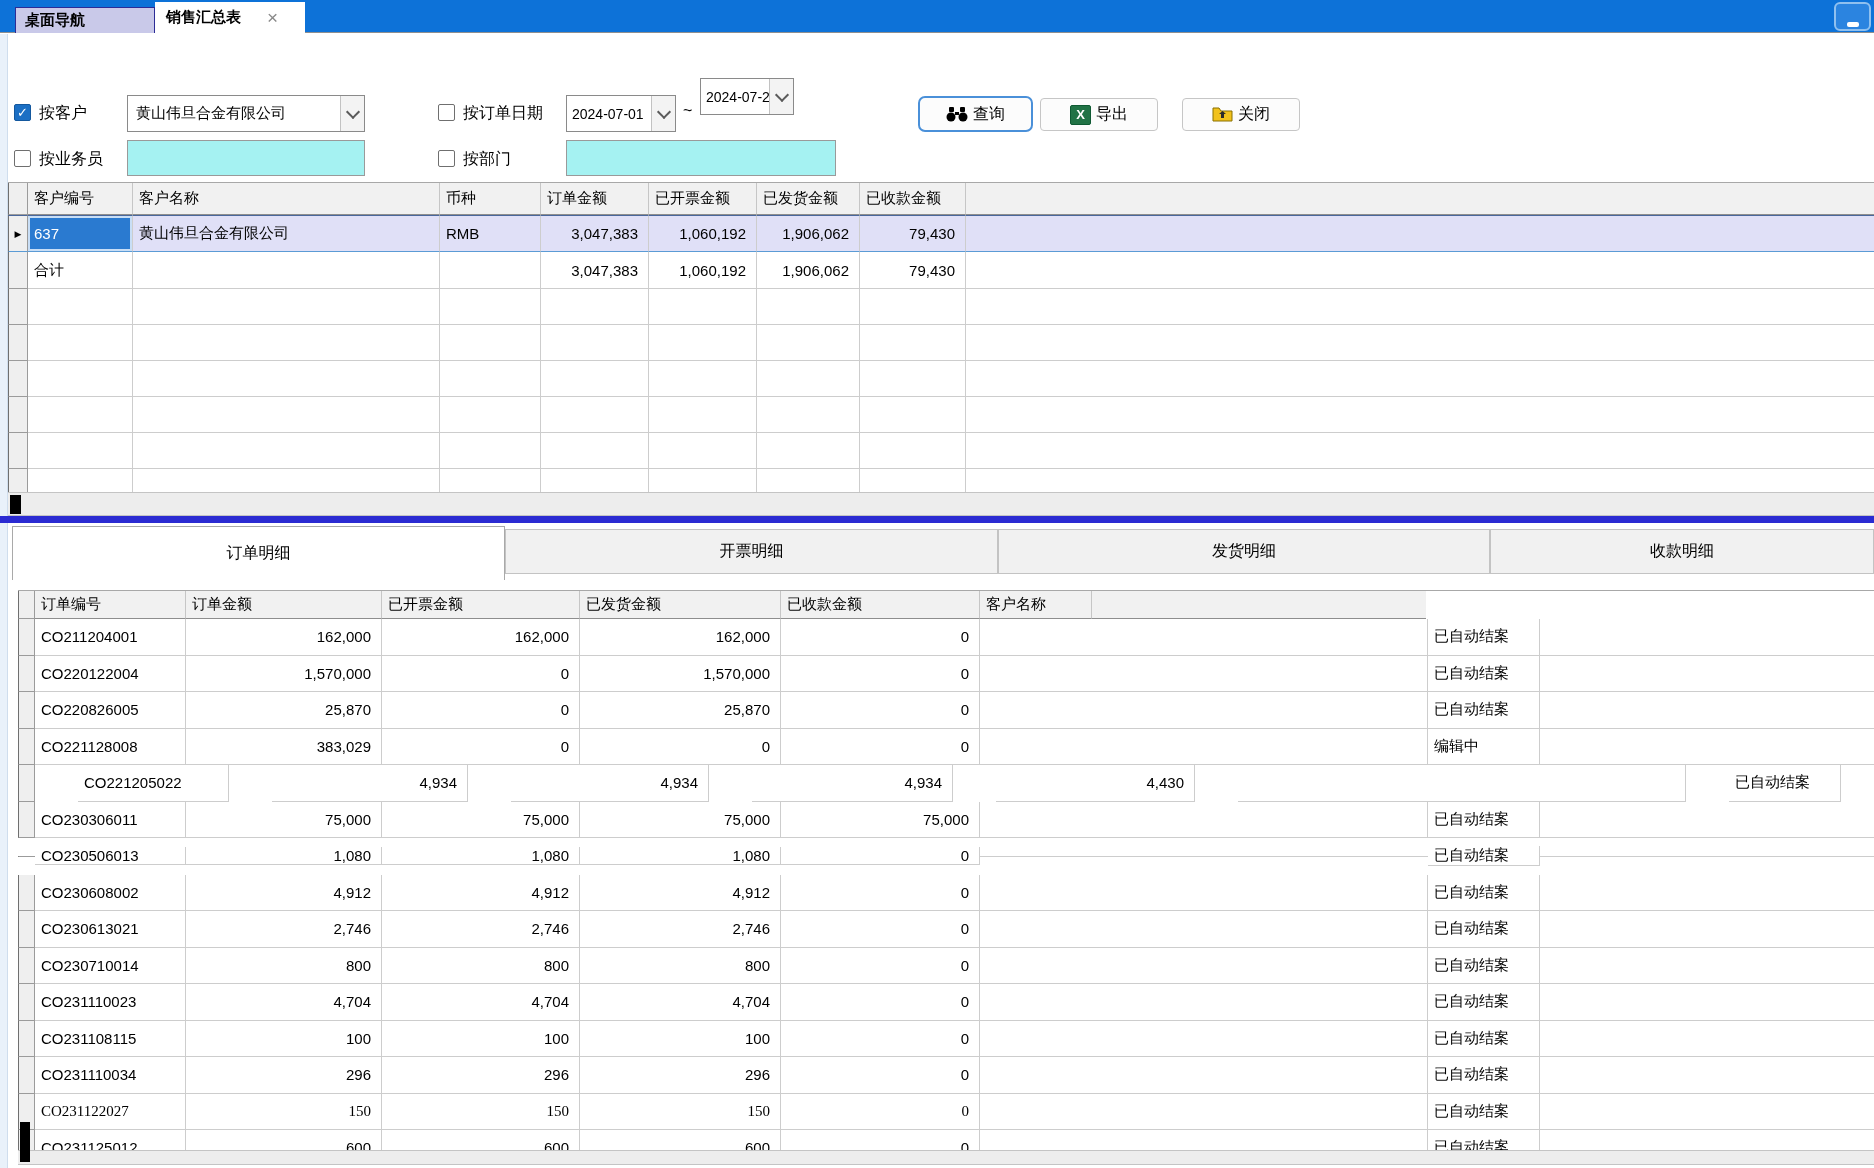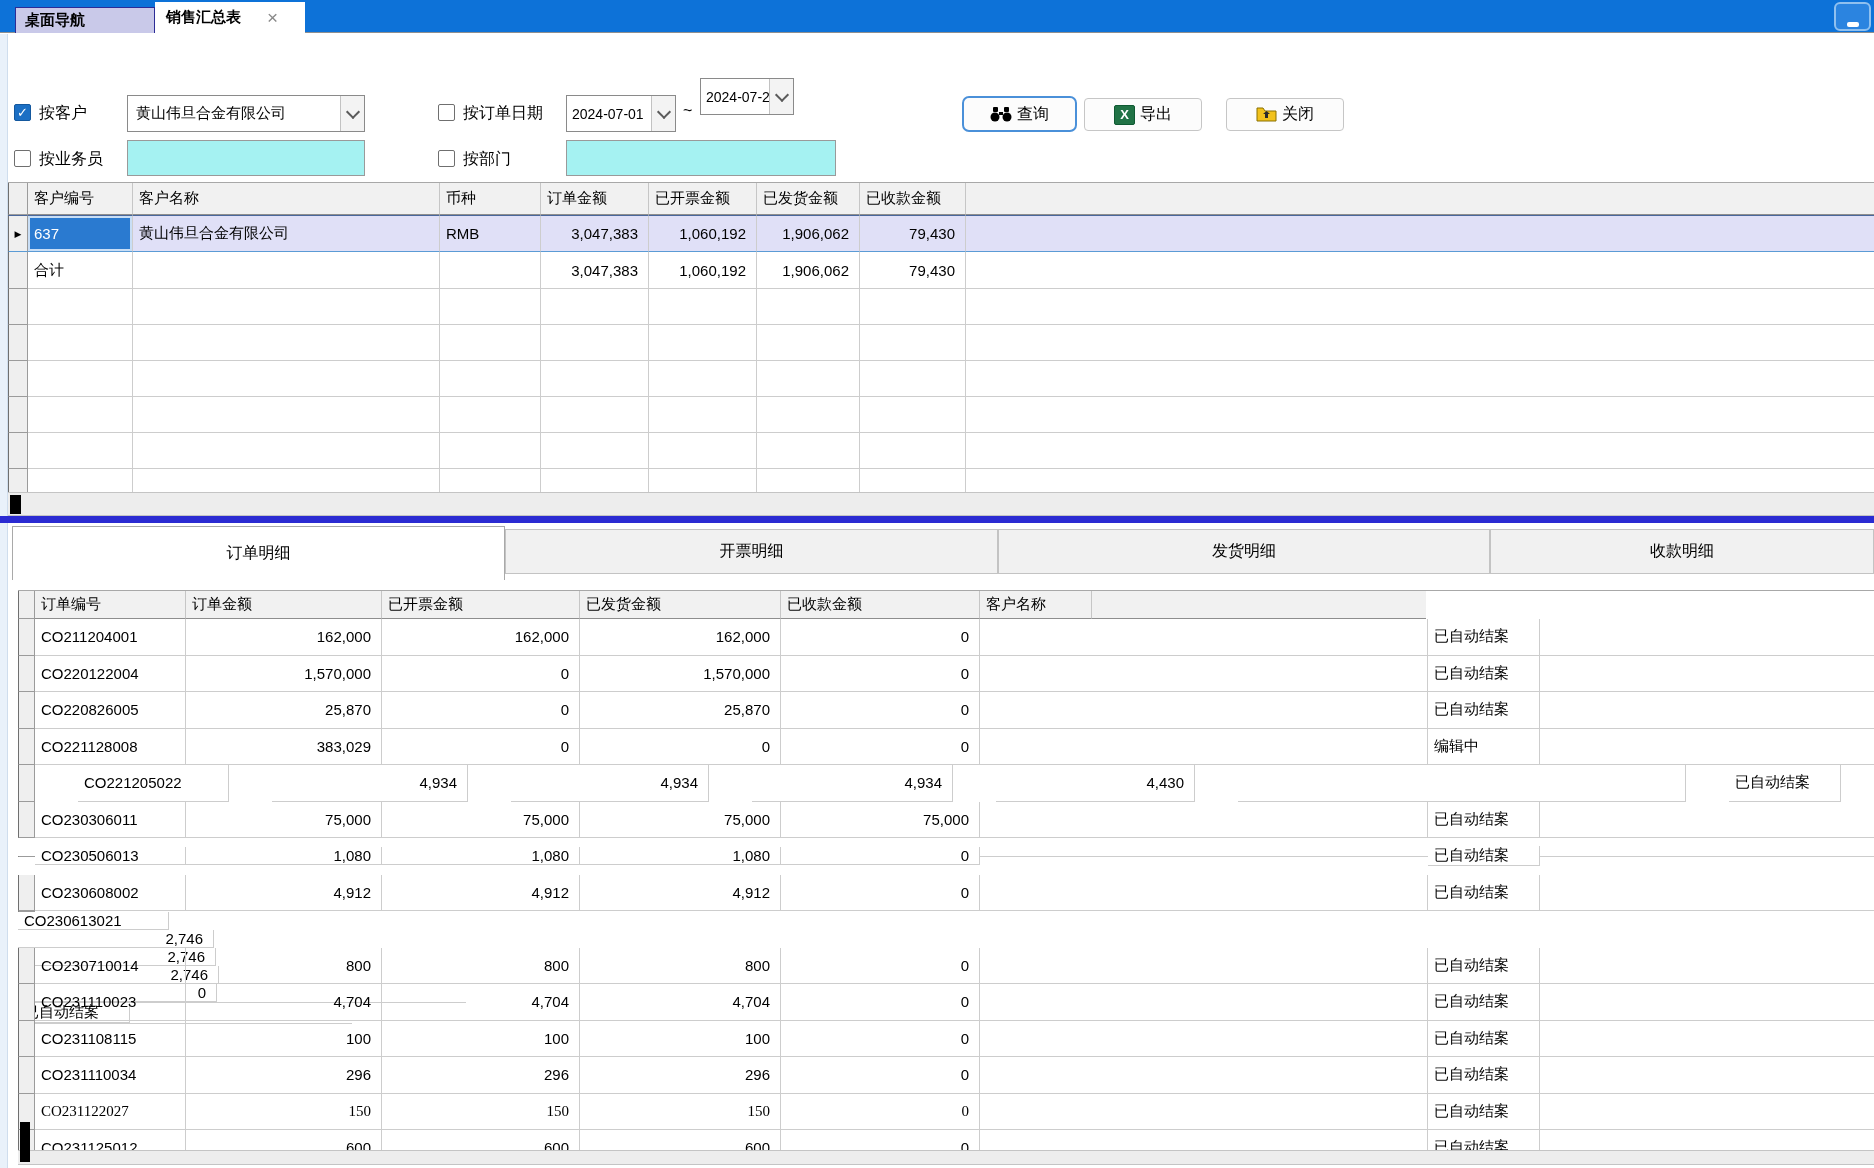--- a/index.html
+++ b/index.html
@@ -24,21 +24,21 @@
   .lbl{position:absolute;font-size:16px;white-space:nowrap;}
   .checkbox{position:absolute;width:17px;height:17px;background:#fff;border:1px solid #6f6f6f;box-sizing:border-box;
             display:flex;align-items:center;justify-content:center;font-size:13px;color:#fff;border-radius:2px;}
   .checkbox.checked{background:#1b6fc4;border-color:#14589e;}
   .combo{position:absolute;background:#fff;border:1px solid #8a8a8a;display:flex;align-items:stretch;box-sizing:border-box;}
   .combo .val{flex:1;display:flex;align-items:center;padding-left:8px;font-size:15px;overflow:hidden;white-space:nowrap;}
   .combo .dd{width:23px;background:#f3f3f3;border-left:1px solid #c2c2c2;display:flex;align-items:center;justify-content:center;}
   .chev{width:8px;height:8px;border-right:2px solid #5a5a5a;border-bottom:2px solid #5a5a5a;transform:rotate(45deg);margin-top:-4px;}
   .cyan-input{position:absolute;background:var(--cyan);border:1px solid #9a9a9a;box-sizing:border-box;}
   .btn{position:absolute;background:#fcfcfc;border:1px solid #c6c6c6;border-radius:4px;display:flex;align-items:center;
-       justify-content:center;font-size:16px;gap:5px;box-sizing:border-box;margin-left:44px;}
+       justify-content:center;font-size:16px;gap:5px;box-sizing:border-box;}
   .btn-query{border:2px solid #4a90d9;border-radius:7px;}
   .xls-icon{width:19px;height:18px;background:#217346;border:1px solid #0f5a33;border-radius:2px;color:#fff;
             font-size:13px;font-weight:bold;display:flex;align-items:center;justify-content:center;}
   
   .grid{position:absolute;overflow:hidden;background:#fff;border-top:1px solid #a8a8a8;}
   .grid-row{display:flex;}
   .gc{box-sizing:border-box;border-right:1px solid var(--grid-line);border-bottom:1px solid var(--grid-line);
       font-size:15px;display:flex;align-items:center;padding:0 6px;overflow:hidden;white-space:nowrap;flex:0 0 auto;}
   .gc.filler{border-right:none;}
   .gc.num{justify-content:flex-end;padding-right:10px;}
@@ -344,21 +344,21 @@
       <div class="gc rowhdr" style="width: 17px;"></div>
       <div class="gc" style="width: 151px;">CO230608002</div>
       <div class="gc num" style="width: 196px;">4,912</div>
       <div class="gc num" style="width: 198px;">4,912</div>
       <div class="gc num" style="width: 201px;">4,912</div>
       <div class="gc num" style="width: 199px;">0</div>
       <div class="gc" style="width: 448px;"></div>
       <div class="gc" style="width: 112px;">已自动结案</div>
       <div class="gc filler" style="width: 334px;"></div>
     </div>
-    <div class="grid-row" style="height: 36.5px; flex-direction: column;">
+    <div class="grid-row" style="height: 36.5px;">
       <div class="gc rowhdr" style="width: 17px;"></div>
       <div class="gc" style="width: 151px;">CO230613021</div>
       <div class="gc num" style="width: 196px;">2,746</div>
       <div class="gc num" style="width: 198px;">2,746</div>
       <div class="gc num" style="width: 201px;">2,746</div>
       <div class="gc num" style="width: 199px;">0</div>
       <div class="gc" style="width: 448px;"></div>
       <div class="gc" style="width: 112px;">已自动结案</div>
       <div class="gc filler" style="width: 334px;"></div>
     </div>

